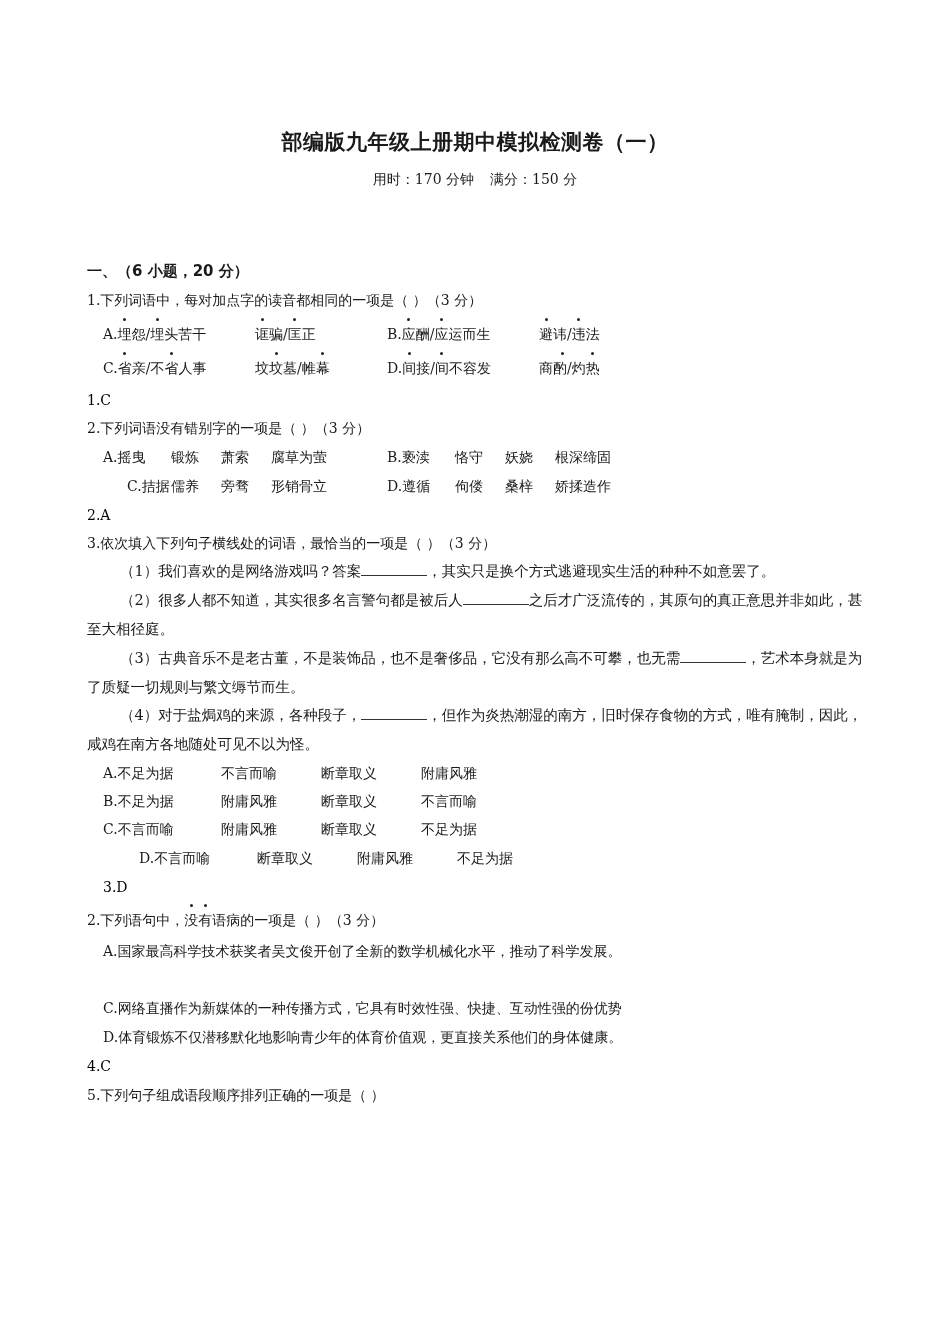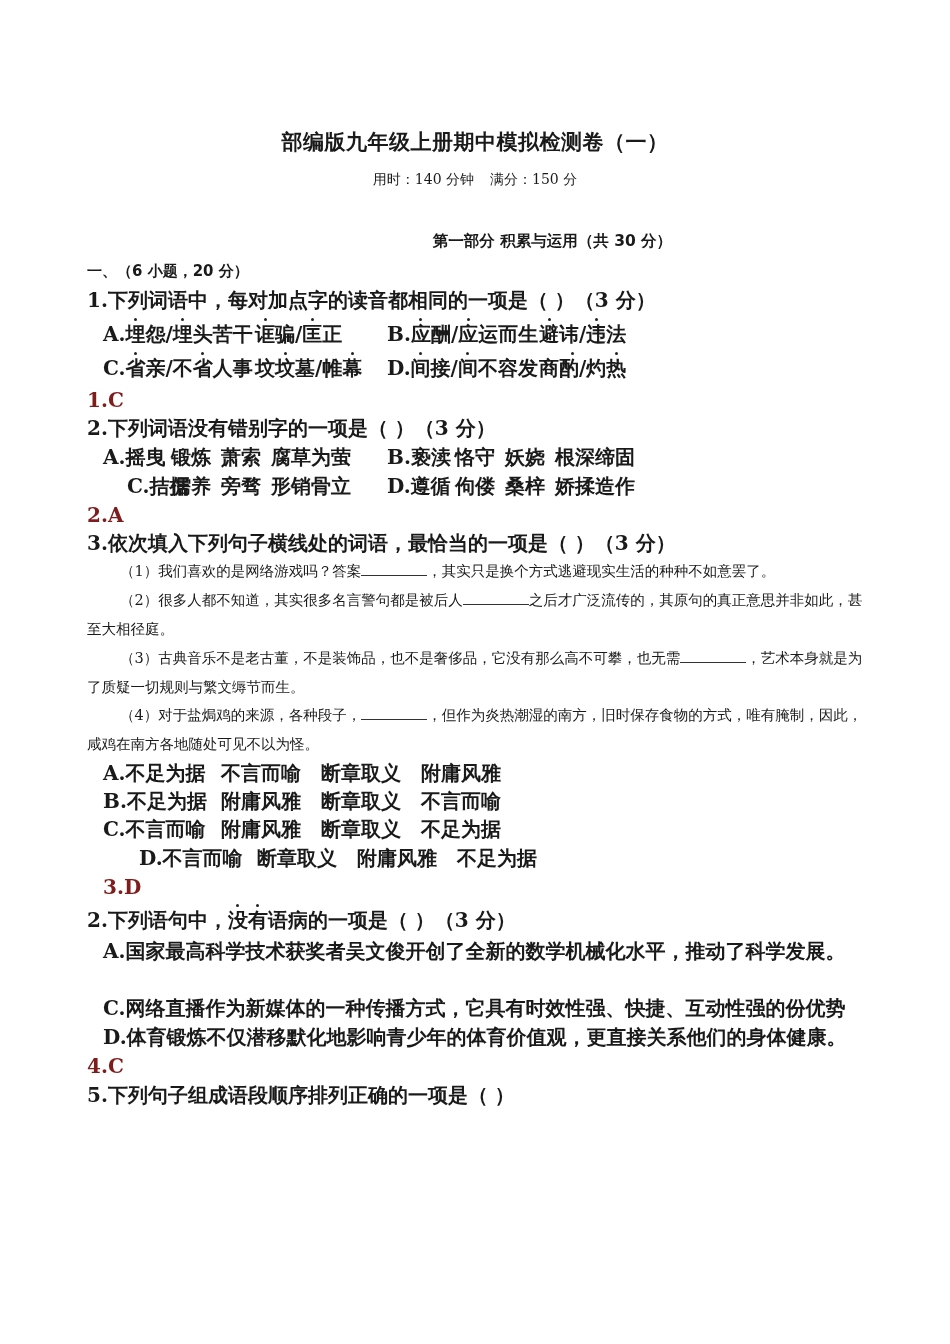--- a/index.html
+++ b/index.html
@@ -5,42 +5,41 @@
   html, body { margin: 0; padding: 0; background: #ffffff; }
   body { width: 950px; height: 1344px; position: relative; overflow: hidden;
          font-family: "DejaVu Serif", "Liberation Serif", serif; color: #1a1a1a; }
   .page { position: absolute; left: 0; top: 0; width: 950px; height: 1344px; }
   .title { position: absolute; left: 0; width: 950px; top: 128px; text-align: center;
            font-family: "DejaVu Sans", "Liberation Sans", sans-serif; font-size: 21px; font-weight: bold; letter-spacing: 0.5px; }
   .subtitle { position: absolute; left: 0; width: 950px; top: 171px; text-align: center; font-size: 14px; }
   .subtitle .gap { display: inline-block; width: 16px; }
   .part { position: absolute; left: 0; width: 950px; top: 231px; padding-left: 155px; box-sizing: border-box; text-align: center;
           font-family: "DejaVu Sans", "Liberation Sans", sans-serif; font-size: 15.5px; font-weight: bold; }
-  .line { position: absolute; left: 87px; font-size: 20px; white-space: nowrap; line-height: 20px; font-weight: bold; }
+  .line { position: absolute; left: 87px; font-size: 14px; white-space: nowrap; line-height: 20px; }
   .bold { font-family: "DejaVu Sans", "Liberation Sans", sans-serif; font-weight: bold; font-size: 15px; }
-  .ans { color: #7f1d1d; }
+  .ans { color: #000000; }
   .ind1 { left: 103px; }
   .cell { position: absolute; white-space: nowrap; }
   .dot { position: relative; display: inline-block; }
   .dot::before { content: ""; position: absolute; left: 50%; top: -6px; width: 3px; height: 3px; margin-left: -1.5px;
                  background: #222; border-radius: 50%; }
   .blank { display: inline-block; border-bottom: 1px solid #333; width: 66px; height: 14px; vertical-align: baseline; }
   .wrap { position: absolute; left: 87px; width: 778px; font-size: 14.5px; line-height: 29px; text-indent: 33px; }
 </style>
 </head>
 <body>
 
 <div class="page">
 
   <div class="title">部编版九年级上册期中模拟检测卷（一）</div>
   <div class="subtitle">
-    <span>用时：140 分钟</span><span class="gap"></span><span>满分：150 分</span>
+    <span>用时：170 分钟</span><span class="gap"></span><span>满分：150 分</span>
   </div>
 
-  <div class="part">第一部分  积累与运用（共 30 分）</div>
   <div class="line bold" style="top:261px;">一、（6 小题，20 分）</div>
 
   <div class="line" style="top:290px;">1.下列词语中，每对加点字的读音都相同的一项是（      ）（3 分）</div>
   <div class="line ind1" style="top:324px; width:700px; height:20px;">
     <span class="cell" style="left:0;"><span>A.</span><span class="dot">埋</span><span>怨/</span><span class="dot">埋</span><span>头苦干</span></span>
     <span class="cell" style="left:152px;"><span class="dot">诓</span><span>骗/</span><span class="dot">匡</span><span>正</span></span>
     <span class="cell" style="left:284px;"><span>B.</span><span class="dot">应</span><span>酬/</span><span class="dot">应</span><span>运而生</span></span>
     <span class="cell" style="left:436px;"><span class="dot">避</span><span>讳/</span><span class="dot">违</span><span>法</span></span>
   </div>
   <div class="line ind1" style="top:358px; width:700px; height:20px;">

